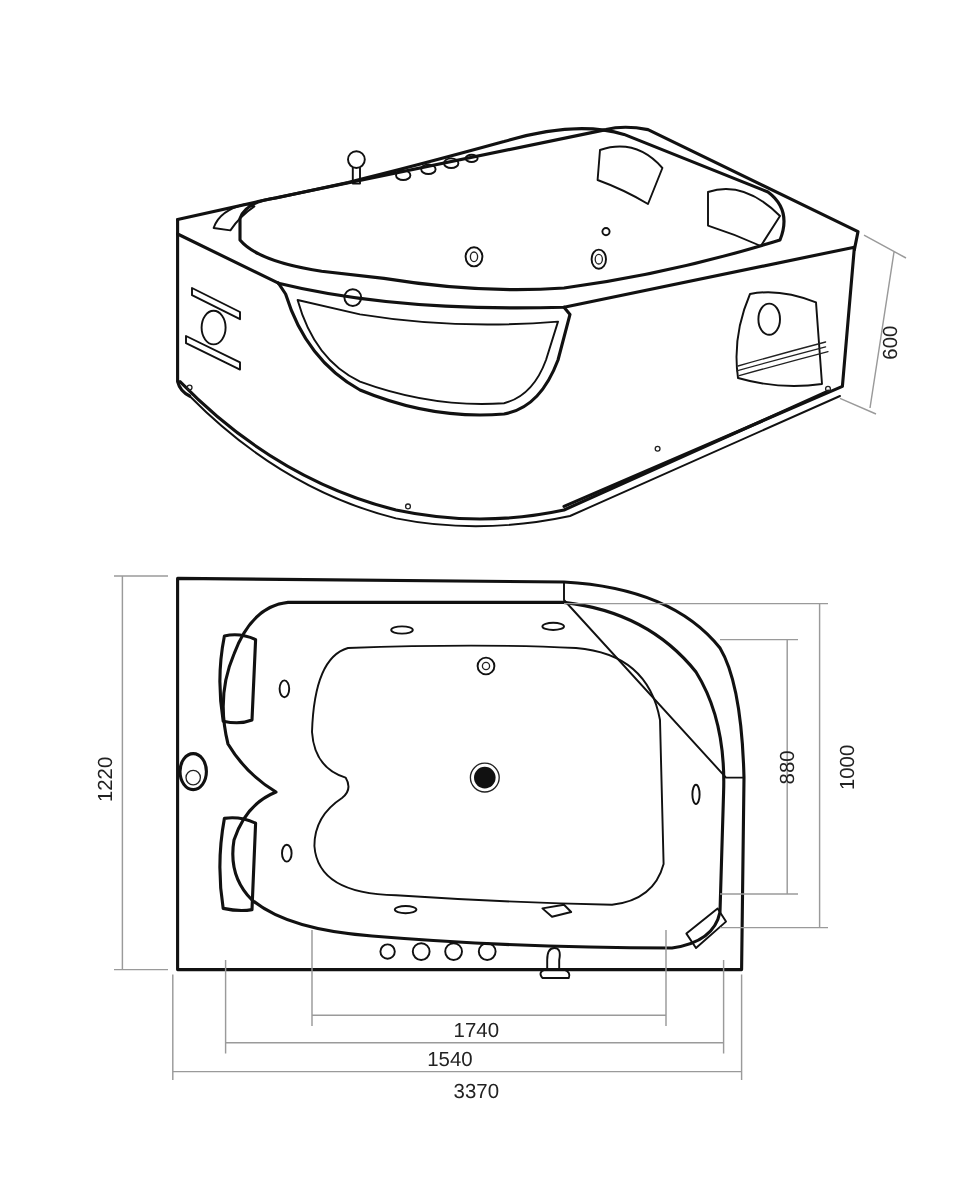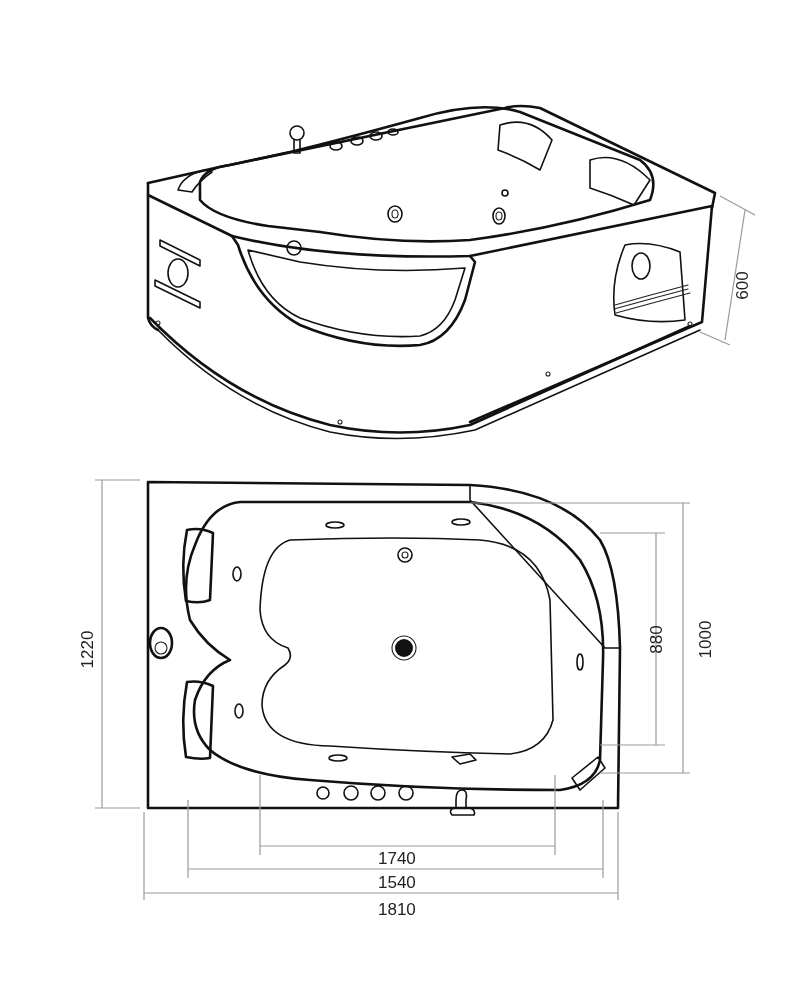--- a/index.html
+++ b/index.html
@@ -121,14 +121,14 @@
     <path class="dim" d="M188 800 L188 878 M603 800 L603 878 M188 869 L603 869"></path>
     <path class="dim" d="M144 812 L144 900 M618 812 L618 900 M144 893 L618 893"></path>
   </g>
 </svg>
 
 <div class="lbl rot" style="left:728px; top:277px;">600</div>
 <div class="lbl rot" style="left:69px; top:641px;">1220</div>
 <div class="lbl rot" style="left:642px; top:631px;">880</div>
 <div class="lbl rot" style="left:687px; top:631px;">1000</div>
 <div class="lbl" style="left:378px; top:850px;">1740</div>
-<div class="lbl" style="left:378px; top:874px;">1540</div>
-<div class="lbl" style="left:378px; top:901px;">1810</div>
+<div class="lbl" style="left:356px; top:874px;">1540</div>
+<div class="lbl" style="left:378px; top:901px;">3370</div>
 
 </body></html>

